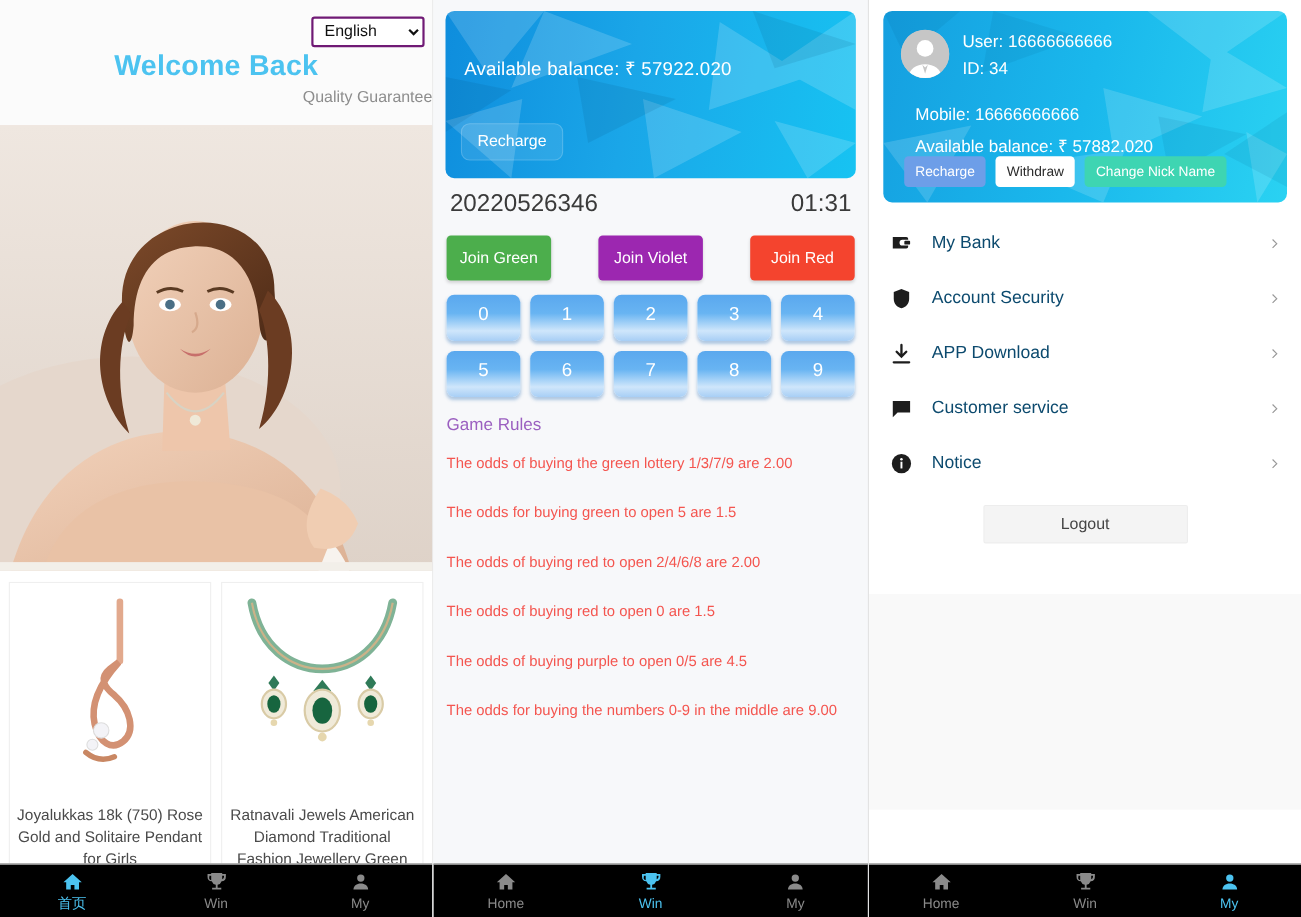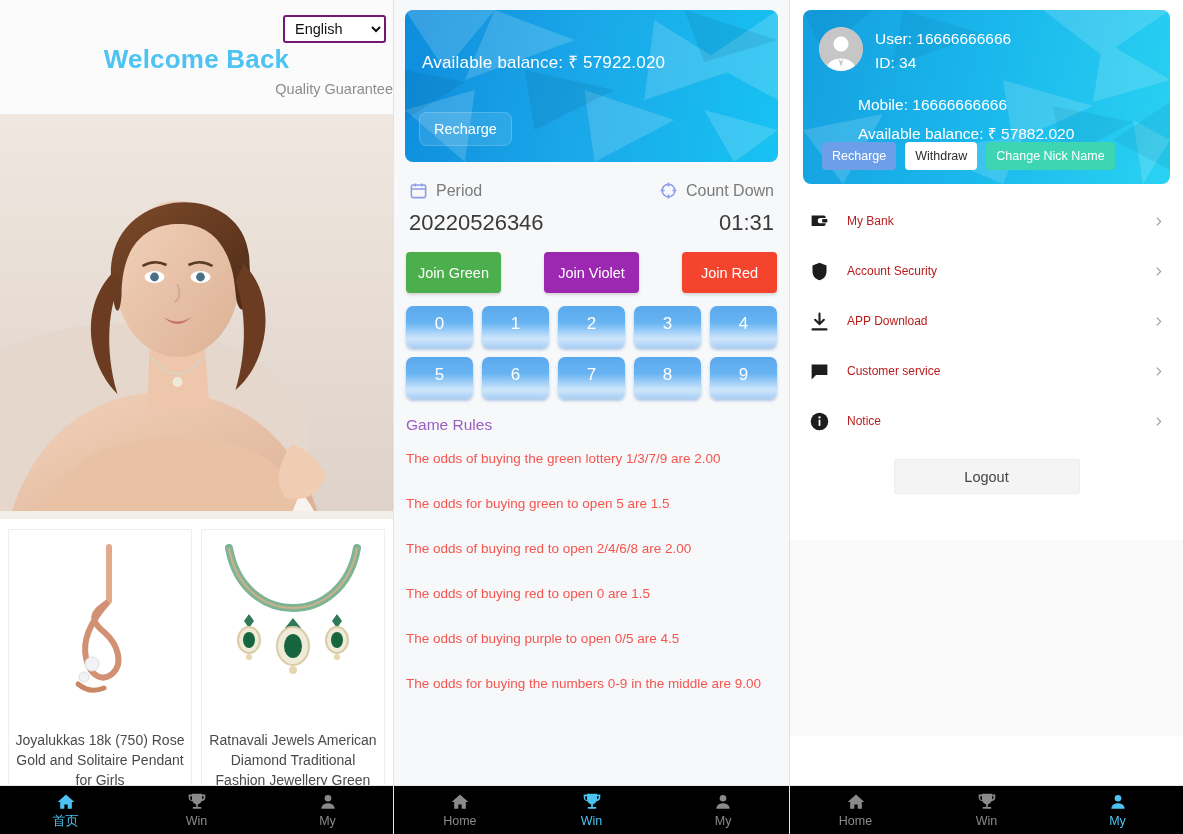--- a/index.html
+++ b/index.html
@@ -130,34 +130,34 @@
     background: linear-gradient(105deg, #159fe0 0%, #1ab8ec 50%, #2ad2f2 100%);
   }
   .profile-card svg.poly { position: absolute; inset: 0; width: 100%; height: 100%; }
   .avatar {
     position: absolute; left: 16px; top: 17px;
     width: 44px; height: 44px; border-radius: 50%;
     background: #c9c9c9; overflow: hidden;
   }
   .avatar svg { width: 100%; height: 100%; display: block; }
   .pinfo { position: absolute; left: 72px; top: 17px; color: #fff; font-size: 15.5px; line-height: 24px; }
-  .pinfo2 { position: absolute; left: 29px; top: 80px; color: #fff; font-size: 15.5px; line-height: 29px; margin-left: 26px; }
+  .pinfo2 { position: absolute; left: 29px; top: 80px; color: #fff; font-size: 15.5px; line-height: 29px; }
   .pbtns { position: absolute; left: 19px; bottom: 14px; display: flex; gap: 9px; }
   .pbtn { border: none; border-radius: 4px; font-size: 12.5px; padding: 7px 10px; cursor: pointer; }
   .pbtn.recharge { background: #6d9ee8; color: #fff; }
   .pbtn.withdraw { background: #ffffff; color: #2b2b2b; }
   .pbtn.nick { background: #3ed5b2; color: #fff; }
 
   .menu-list { margin-top: 12px; background: #fff; }
   .menu-item {
     display: flex; align-items: center; height: 50px;
     padding: 0 18px 0 19px; cursor: pointer;
   }
   .menu-ico { width: 21px; height: 21px; color: #1d1d1d; display: block; flex: none; }
-  .menu-label { flex: 1; margin-left: 17px; font-size: 12px; color: #b91c1c; }
+  .menu-label { flex: 1; margin-left: 17px; font-size: 16px; color: #0c4a6e; }
   .chev { width: 13px; height: 13px; color: #999; display: block; }
 
   .logout-wrap { display: flex; justify-content: center; margin-top: 13px; padding-bottom: 22px; background:#fff; }
   .logout-btn {
     width: 186px; height: 35px; border: 1px solid #ededed;
     background: #f4f4f4; color: #444; font-size: 14.5px;
     cursor: pointer; border-radius: 2px;
   }
   .panel-c-filler { position: absolute; left: 0; right: 0; top: 540px; bottom: 49px; background: #f9f9f9; }
 </style>
@@ -307,36 +307,20 @@
           <g opacity="0.10" fill="#003a63">
             <polygon points="120,60 210,80 130,120"></polygon>
             <polygon points="0,60 60,72 0,110"></polygon>
             <polygon points="280,0 374,30 300,52"></polygon>
           </g>
         </svg>
         <div class="balance-text">Available balance: ₹ 57922.020</div>
         <button class="recharge-btn">Recharge</button>
       </div>
 
-      <div class="meta-row">
-        <div class="meta-left">
-          <svg class="meta-ico" viewBox="0 0 24 24" fill="none" stroke="currentColor" stroke-width="2">
-              <rect x="3" y="5" width="18" height="16" rx="2"></rect>
-              <path d="M3 10h18M8 3v4M16 3v4"></path>
-            </svg>
-          <span>Period</span>
-        </div>
-        <div class="meta-right">
-          <svg class="meta-ico" viewBox="0 0 24 24" fill="none" stroke="currentColor" stroke-width="2">
-              <circle cx="12" cy="12" r="8"></circle>
-              <path d="M12 2v5M12 17v5M2 12h5M17 12h5"></path>
-            </svg>
-          <span>Count Down</span>
-        </div>
-      </div>
 
       <div class="value-row">
         <span>20220526346</span>
         <span>01:31</span>
       </div>
 
       <div class="join-row">
         <button class="join-btn" style="background:#4cae4c">Join Green</button>
         <button class="join-btn" style="background:#9c27b0">Join Violet</button>
         <button class="join-btn" style="background:#f4442e">Join Red</button>

